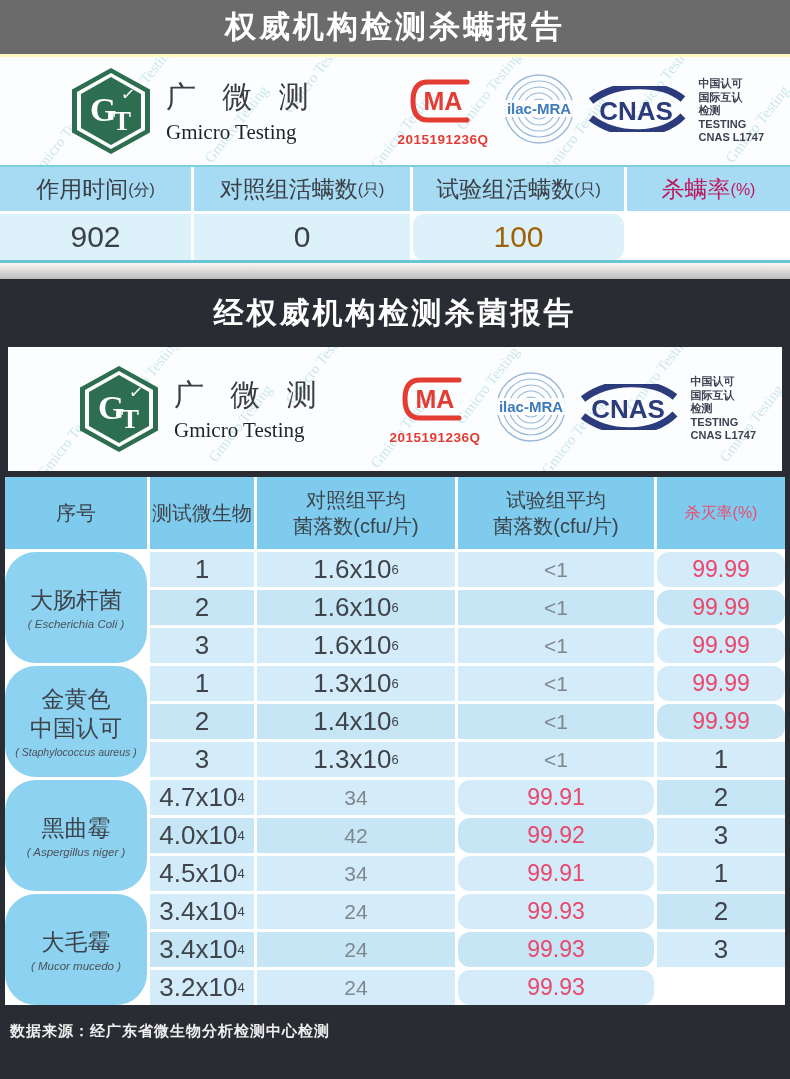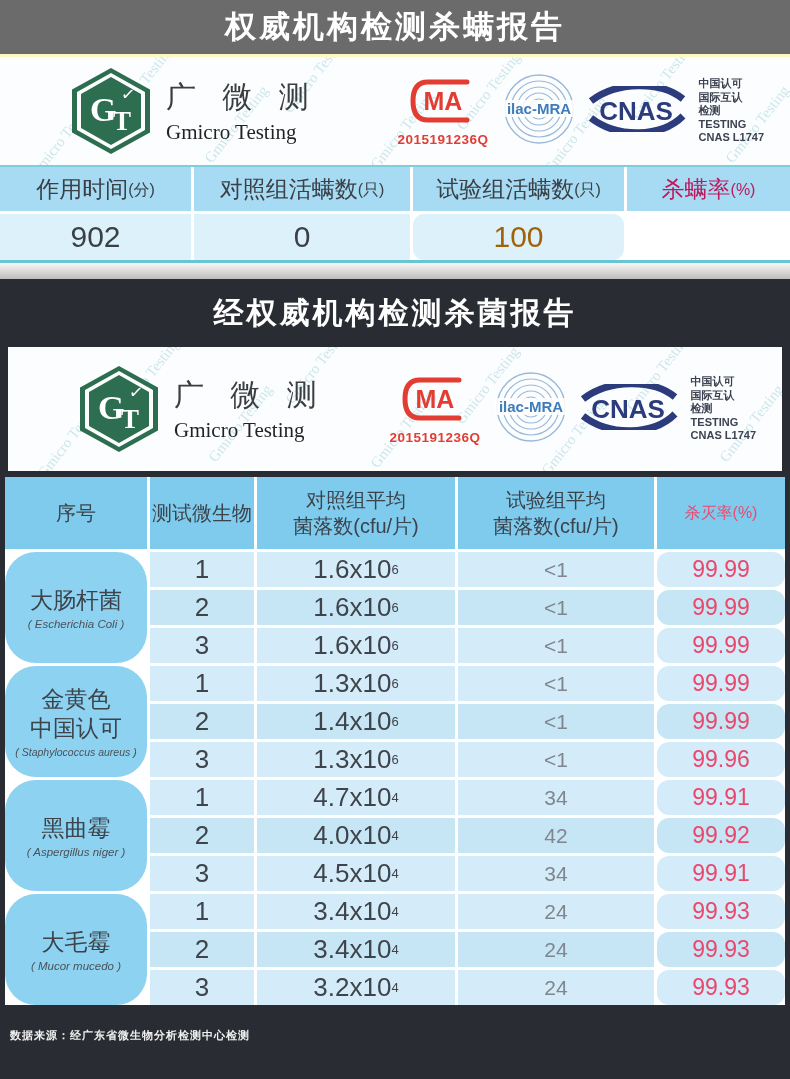--- a/index.html
+++ b/index.html
@@ -78,21 +78,21 @@
   .t2h.pink{ color:#ec4a6e; font-size:16px; }
   .org{ background:#8dd2f1; flex-direction:column; grid-column:1;border-radius:31px; }
   .org .cn{ font-size:23px; color:#3c434a; line-height:29px; }
   .org .latin{ font-size:11.5px; font-style:italic; color:#4b5158; margin-top:3px; }
   .cell{ font-size:26px; color:#3f444b; }
   .cell sup{ font-size:13px; }
   .cell.test{ font-size:21px; color:#7f868d; }
   .cell.kill{ font-size:23px; color:#e9486c;border-radius:12px; }
   .rowA{ background:#d4ecf9; } .rowB{ background:#c6e6f5; }
   
-  .source{ padding:23px 10px; color:#efefef; font-size:11px; font-weight:bold; letter-spacing:1px; }
+  .source{ padding:17px 10px; color:#efefef; font-size:15px; font-weight:bold; letter-spacing:1px; }
 </style>
 </head>
 <body>
 
 <div class="banner1">
   <span>权威机构检测杀螨报告</span>
 </div>
 
 <div class="logo-area logo-area1">
   <div class="wm">
@@ -310,21 +310,20 @@
     </div>
   <div class="cell test rowB">&lt;1</div>
   <div class="cell kill rowB">99.99</div>
 
   <div class="cell rowA">3</div>
   <div class="cell rowA">
       <span>1.3x10</span>
       <sup>6</sup>
     </div>
   <div class="cell test rowA">&lt;1</div>
-  <div class="cell kill rowA">99.96</div>
 
   <div class="org" style="grid-row:8 / span 3;">
     <div class="cn">黑曲霉</div>
     <div class="latin">( Aspergillus niger )</div>
   </div>
   <div class="cell rowA">1</div>
   <div class="cell rowA">
       <span>4.7x10</span>
       <sup>4</sup>
     </div>

